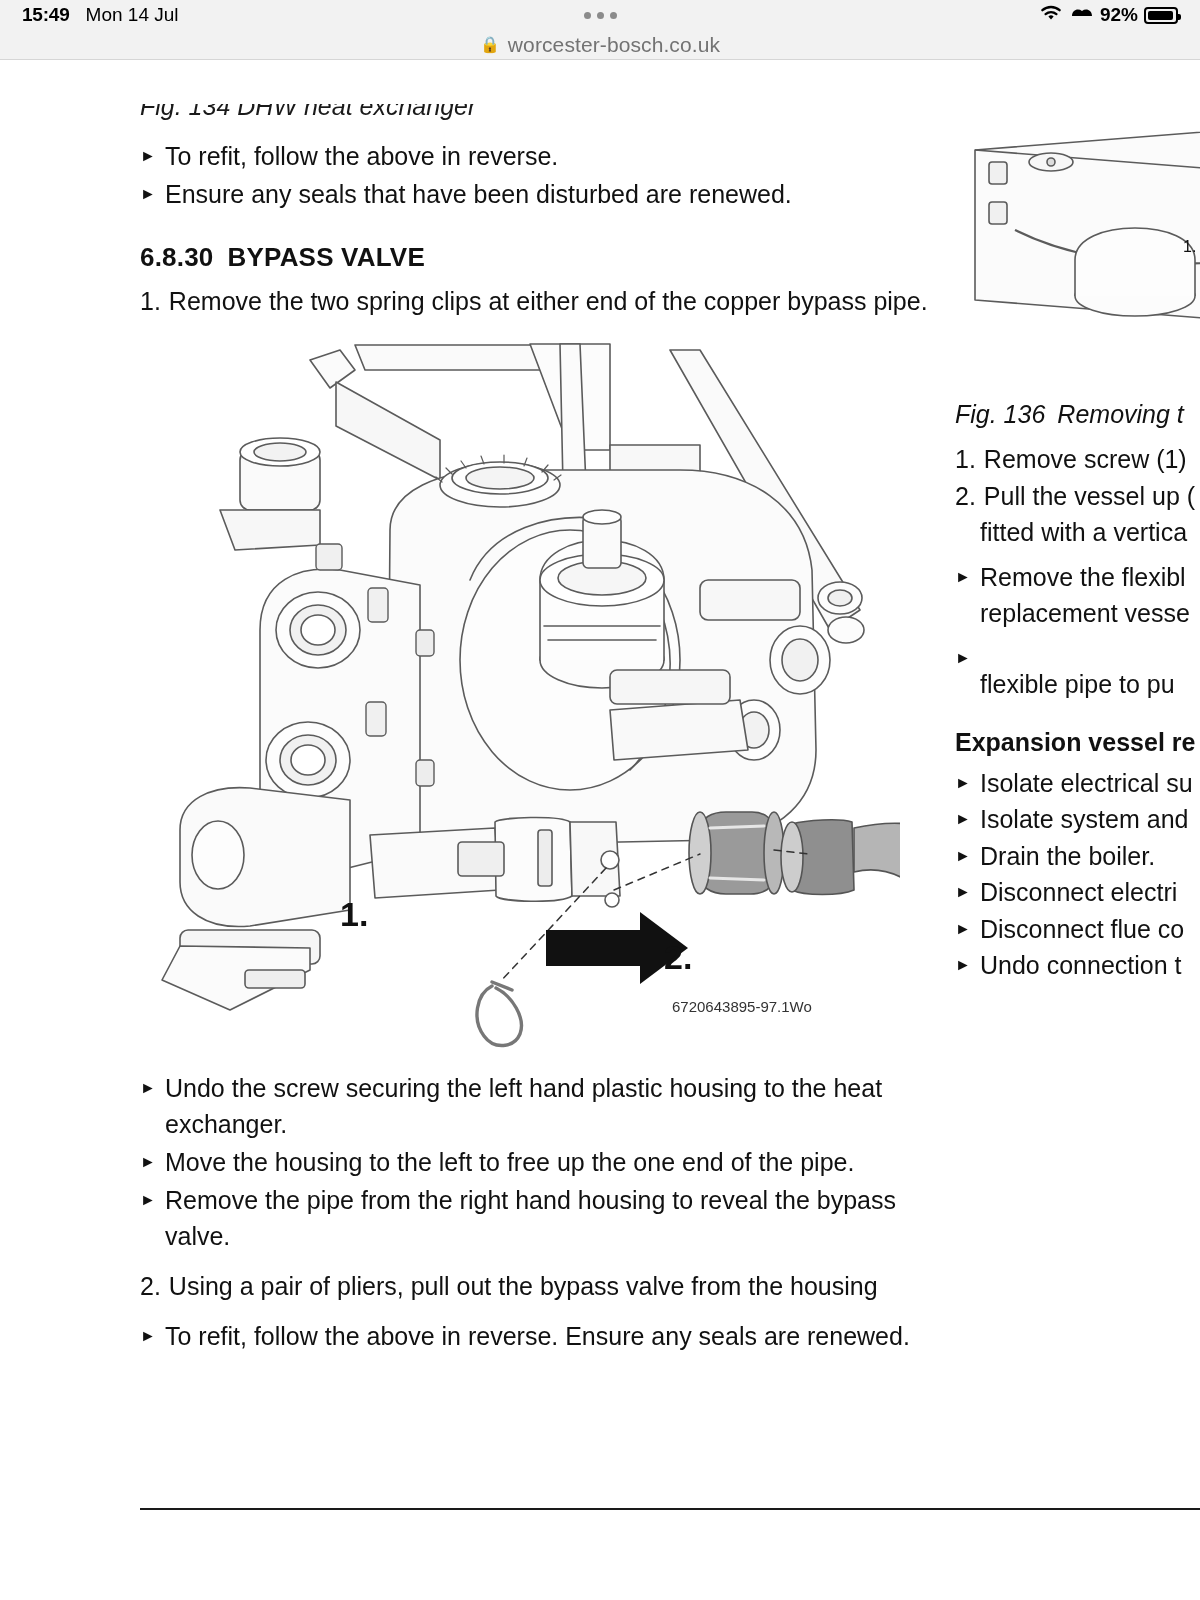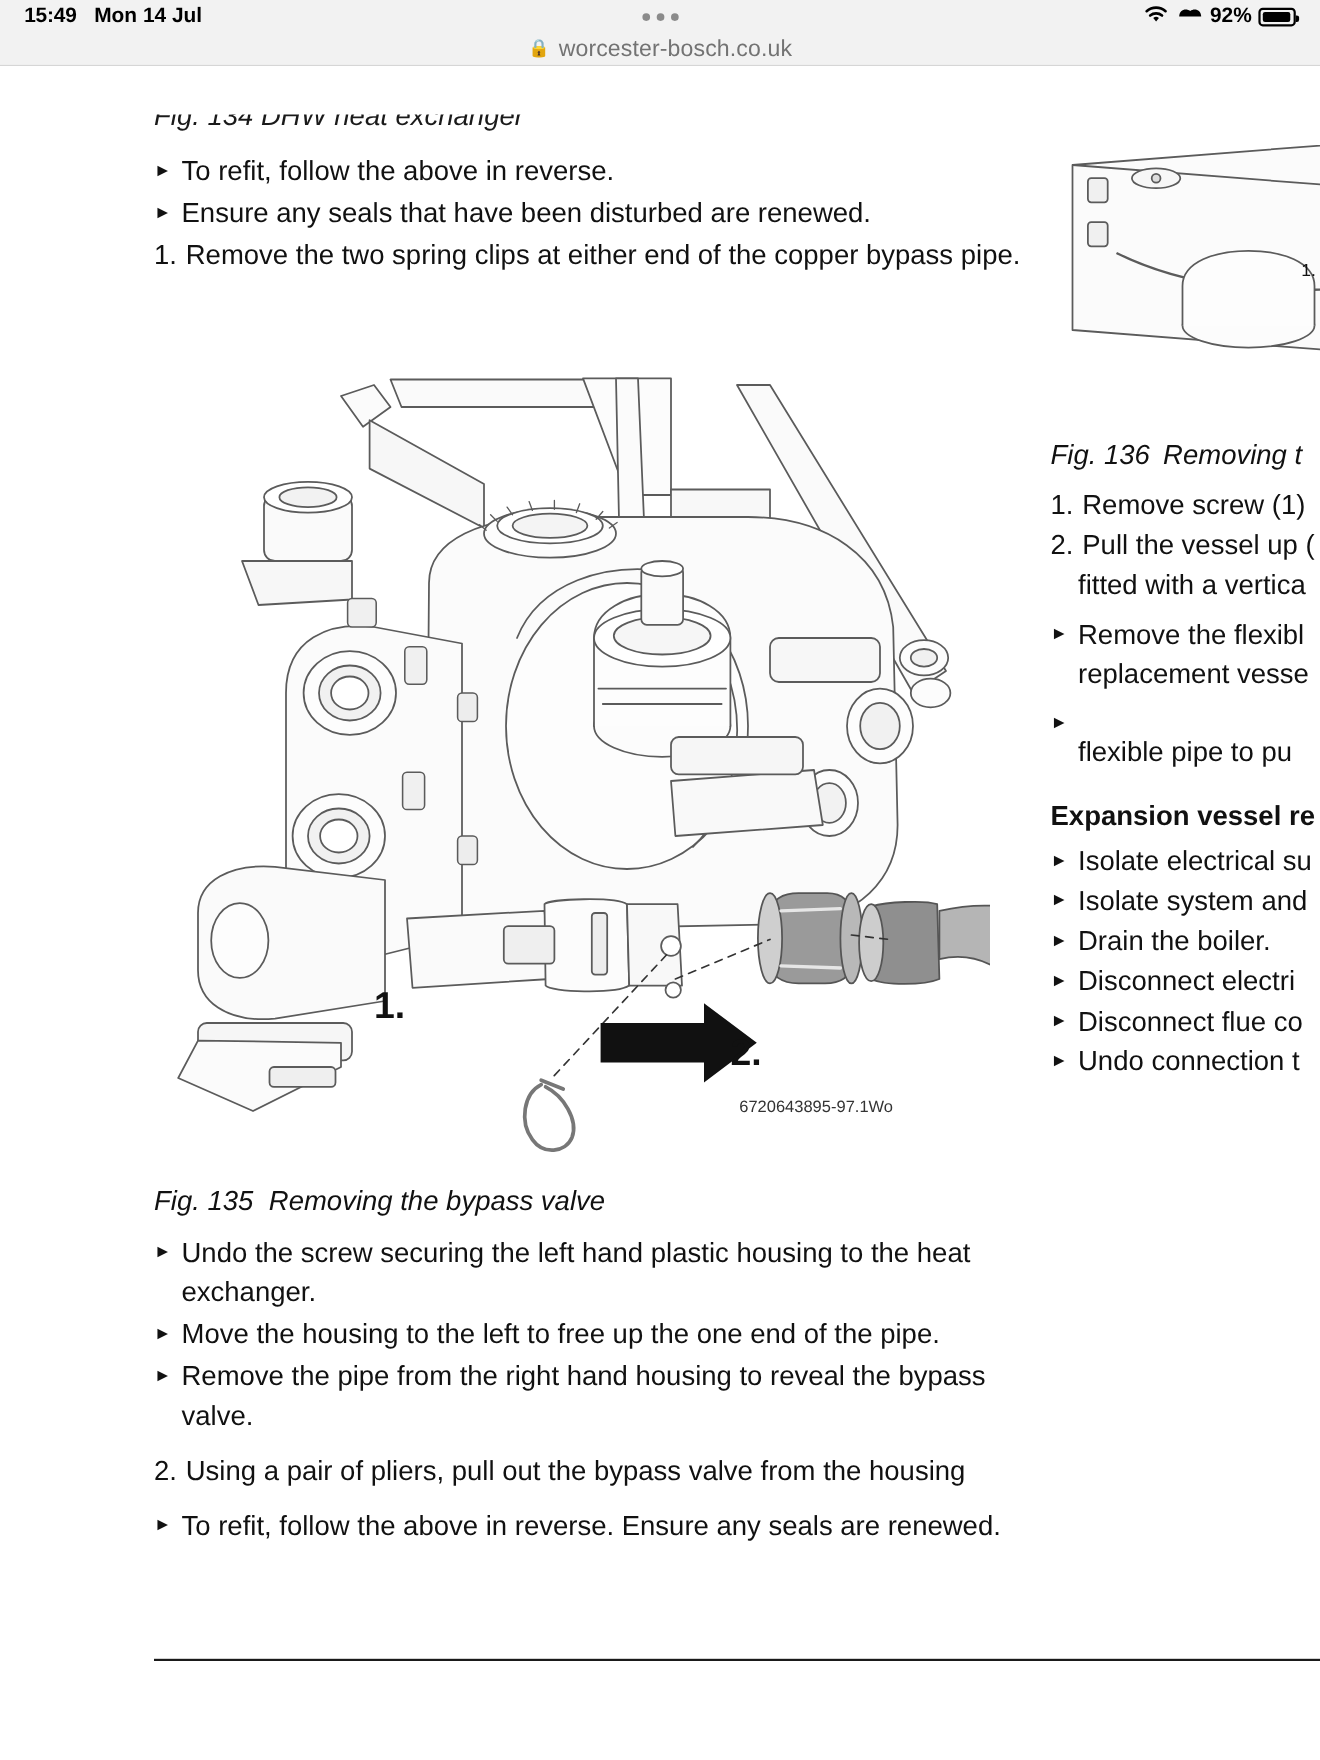--- a/index.html
+++ b/index.html
@@ -20,21 +20,21 @@
     display: flex;
     align-items: center;
     padding: 0 22px;
     font-size: 19px;
     font-weight: bold;
     color: #000;
     position: relative;
   }
   .sb-left { display: flex; align-items: baseline; gap: 16px; }
   .sb-time { font-size: 19px; font-weight: bold; letter-spacing: -0.2px; }
-  .sb-date { font-size: 19px; font-weight: bold; }
+  .sb-date { font-size: 19px; font-weight: normal; }
   .sb-center {
     position: absolute; left: 0; right: 0; top: 0; height: 30px;
     display: flex; align-items: center; justify-content: center;
     pointer-events: none;
   }
   .sb-dots { display: flex; gap: 6px; align-items: center; }
   .sb-dots i { width: 7px; height: 7px; border-radius: 50%; background: #8b8b8b; display: block; }
   .sb-right {
     margin-left: auto;
     display: flex; align-items: center; gap: 6px;
@@ -207,20 +207,23 @@
       <li class="bullet">
         <span class="tri">►</span>
         <span class="txt">To refit, follow the above in reverse.</span>
       </li>
       <li class="bullet">
         <span class="tri">►</span>
         <span class="txt">Ensure any seals that have been disturbed are renewed.</span>
       </li>
     </ul>
 
+    <h2 class="section">
+      <span class="num">6.8.30</span><span>BYPASS VALVE</span>
+    </h2>
 
     <div class="num-item">
       <span class="n">1.</span>
       <span class="txt">Remove the two spring clips at either end of the copper bypass pipe.</span>
     </div>
   </div>
 
   <div class="illus">
     <svg width="760" height="720" viewBox="0 0 760 720">
       <g fill="none" stroke="#5b5b5b" stroke-width="1.6" stroke-linejoin="round" stroke-linecap="round">
@@ -340,23 +343,20 @@
         <path d="M406 600 L500 600 L500 582 L548 618 L500 654 L500 636 L406 636 Z"></path>
       </g>
     </svg>
 
     <span class="call" style="left:200px; top:565px;">1.</span>
     <span class="call" style="left:524px; top:608px;">2.</span>
     <span class="figcode" style="left:532px; top:668px; position:absolute;">6720643895-97.1Wo</span>
   </div>
 
   <div style="position:absolute; left:140px; top:1010px; width:790px;">
-    <div class="figure-caption">
-      <span class="lbl">Fig. 135</span><span>Removing the bypass valve</span>
-    </div>
 
     <ul class="bullet-list">
       <li class="bullet">
         <span class="tri">►</span>
         <span class="txt">Undo the screw securing the left hand plastic housing to the heat exchanger.</span>
       </li>
       <li class="bullet">
         <span class="tri">►</span>
         <span class="txt">Move the housing to the left to free up the one end of the pipe.</span>
       </li>

